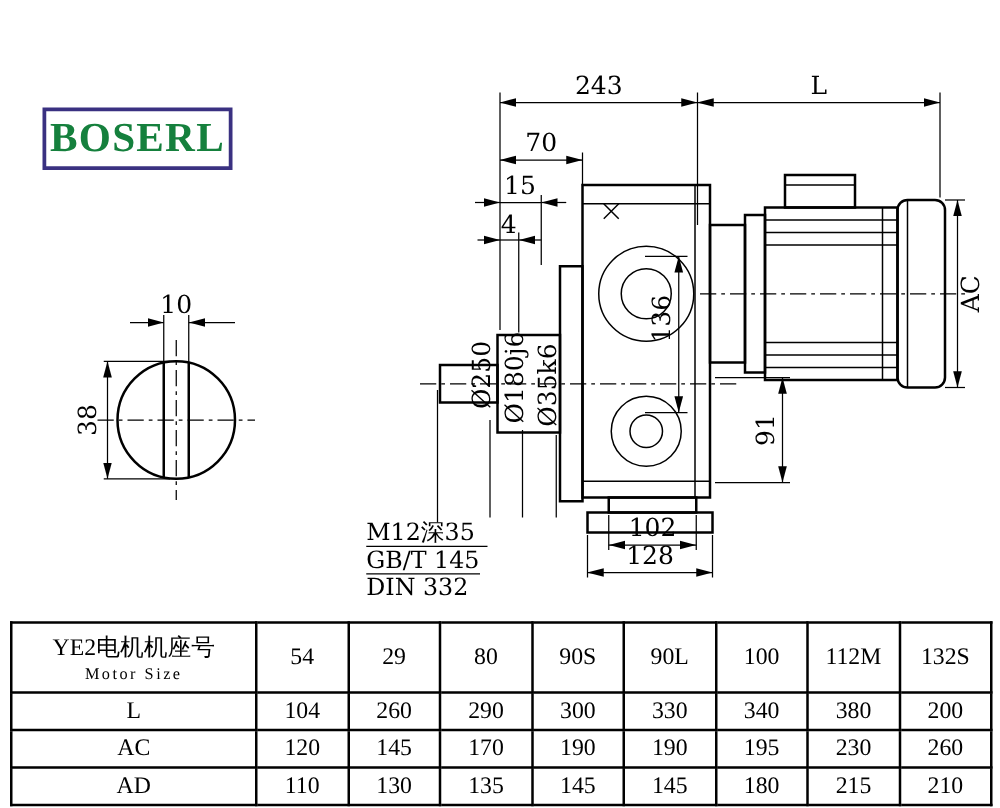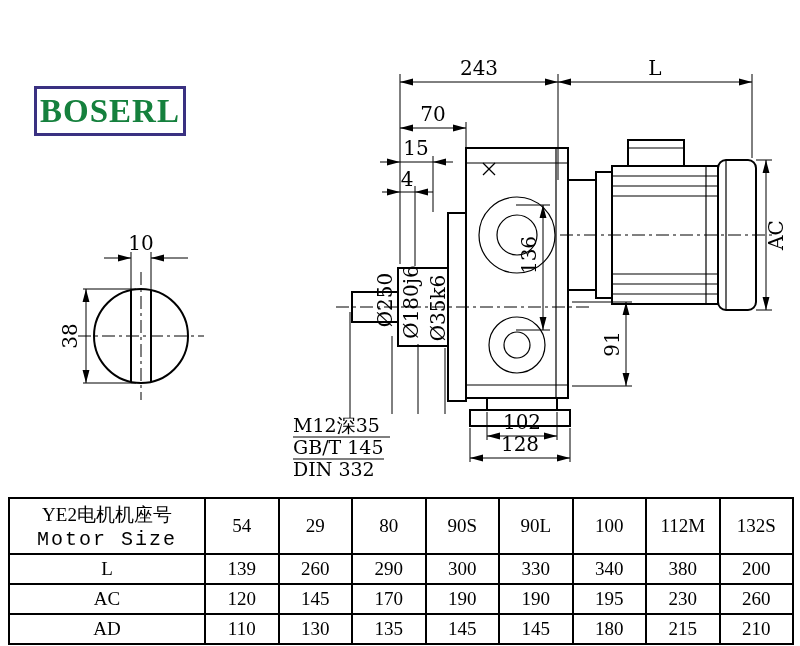--- a/index.html
+++ b/index.html
@@ -16,21 +16,21 @@
   svg .thin{stroke:#000;stroke-width:1.2;fill:none;}
   svg .dimline{stroke:#000;stroke-width:1;fill:none;}
   svg .center{stroke:#000;stroke-width:1;fill:none;stroke-dasharray:13 4 3 4;}
   svg text{fill:#000;font-family:"DejaVu Serif",serif;font-size:20px;}
   svg text.note{font-size:19px;}
   table.spec{position:absolute;left:8px;top:497px;width:784px;border-collapse:collapse;
              table-layout:fixed;}
   table.spec td{border:2px solid #000;text-align:center;vertical-align:middle;
                 font-family:"Liberation Serif",serif;font-size:19px;padding:0;height:28px;}
   table.spec tr.hdr td{height:54px;border-radius:23px;}
-  .mono{font-family:Liberation Mono, monospace;letter-spacing:2px;font-size:20px;}
+  .mono{font-family:Liberation Serif, serif;letter-spacing:2px;font-size:13px;}
 </style>
 </head>
 <body>
 
 <div class="page">
 
   <svg class="drawing" width="800" height="497" viewBox="0 0 800 497">
     <defs>
       <marker id="arw" viewBox="0 0 12 8" markerWidth="13" markerHeight="9" refX="12" refY="4" orient="auto-start-reverse">
         <path d="M0,0.8 L12,4 L0,7.2 Z" fill="#000"></path>
@@ -188,21 +188,21 @@
       <td>29</td>
       <td>80</td>
       <td>90S</td>
       <td>90L</td>
       <td>100</td>
       <td>112M</td>
       <td>132S</td>
     </tr>
     <tr>
       <td>L</td>
-      <td>139</td>
+      <td>104</td>
       <td>260</td>
       <td>290</td>
       <td>300</td>
       <td>330</td>
       <td>340</td>
       <td>380</td>
       <td>200</td>
     </tr>
     <tr>
       <td>AC</td>

